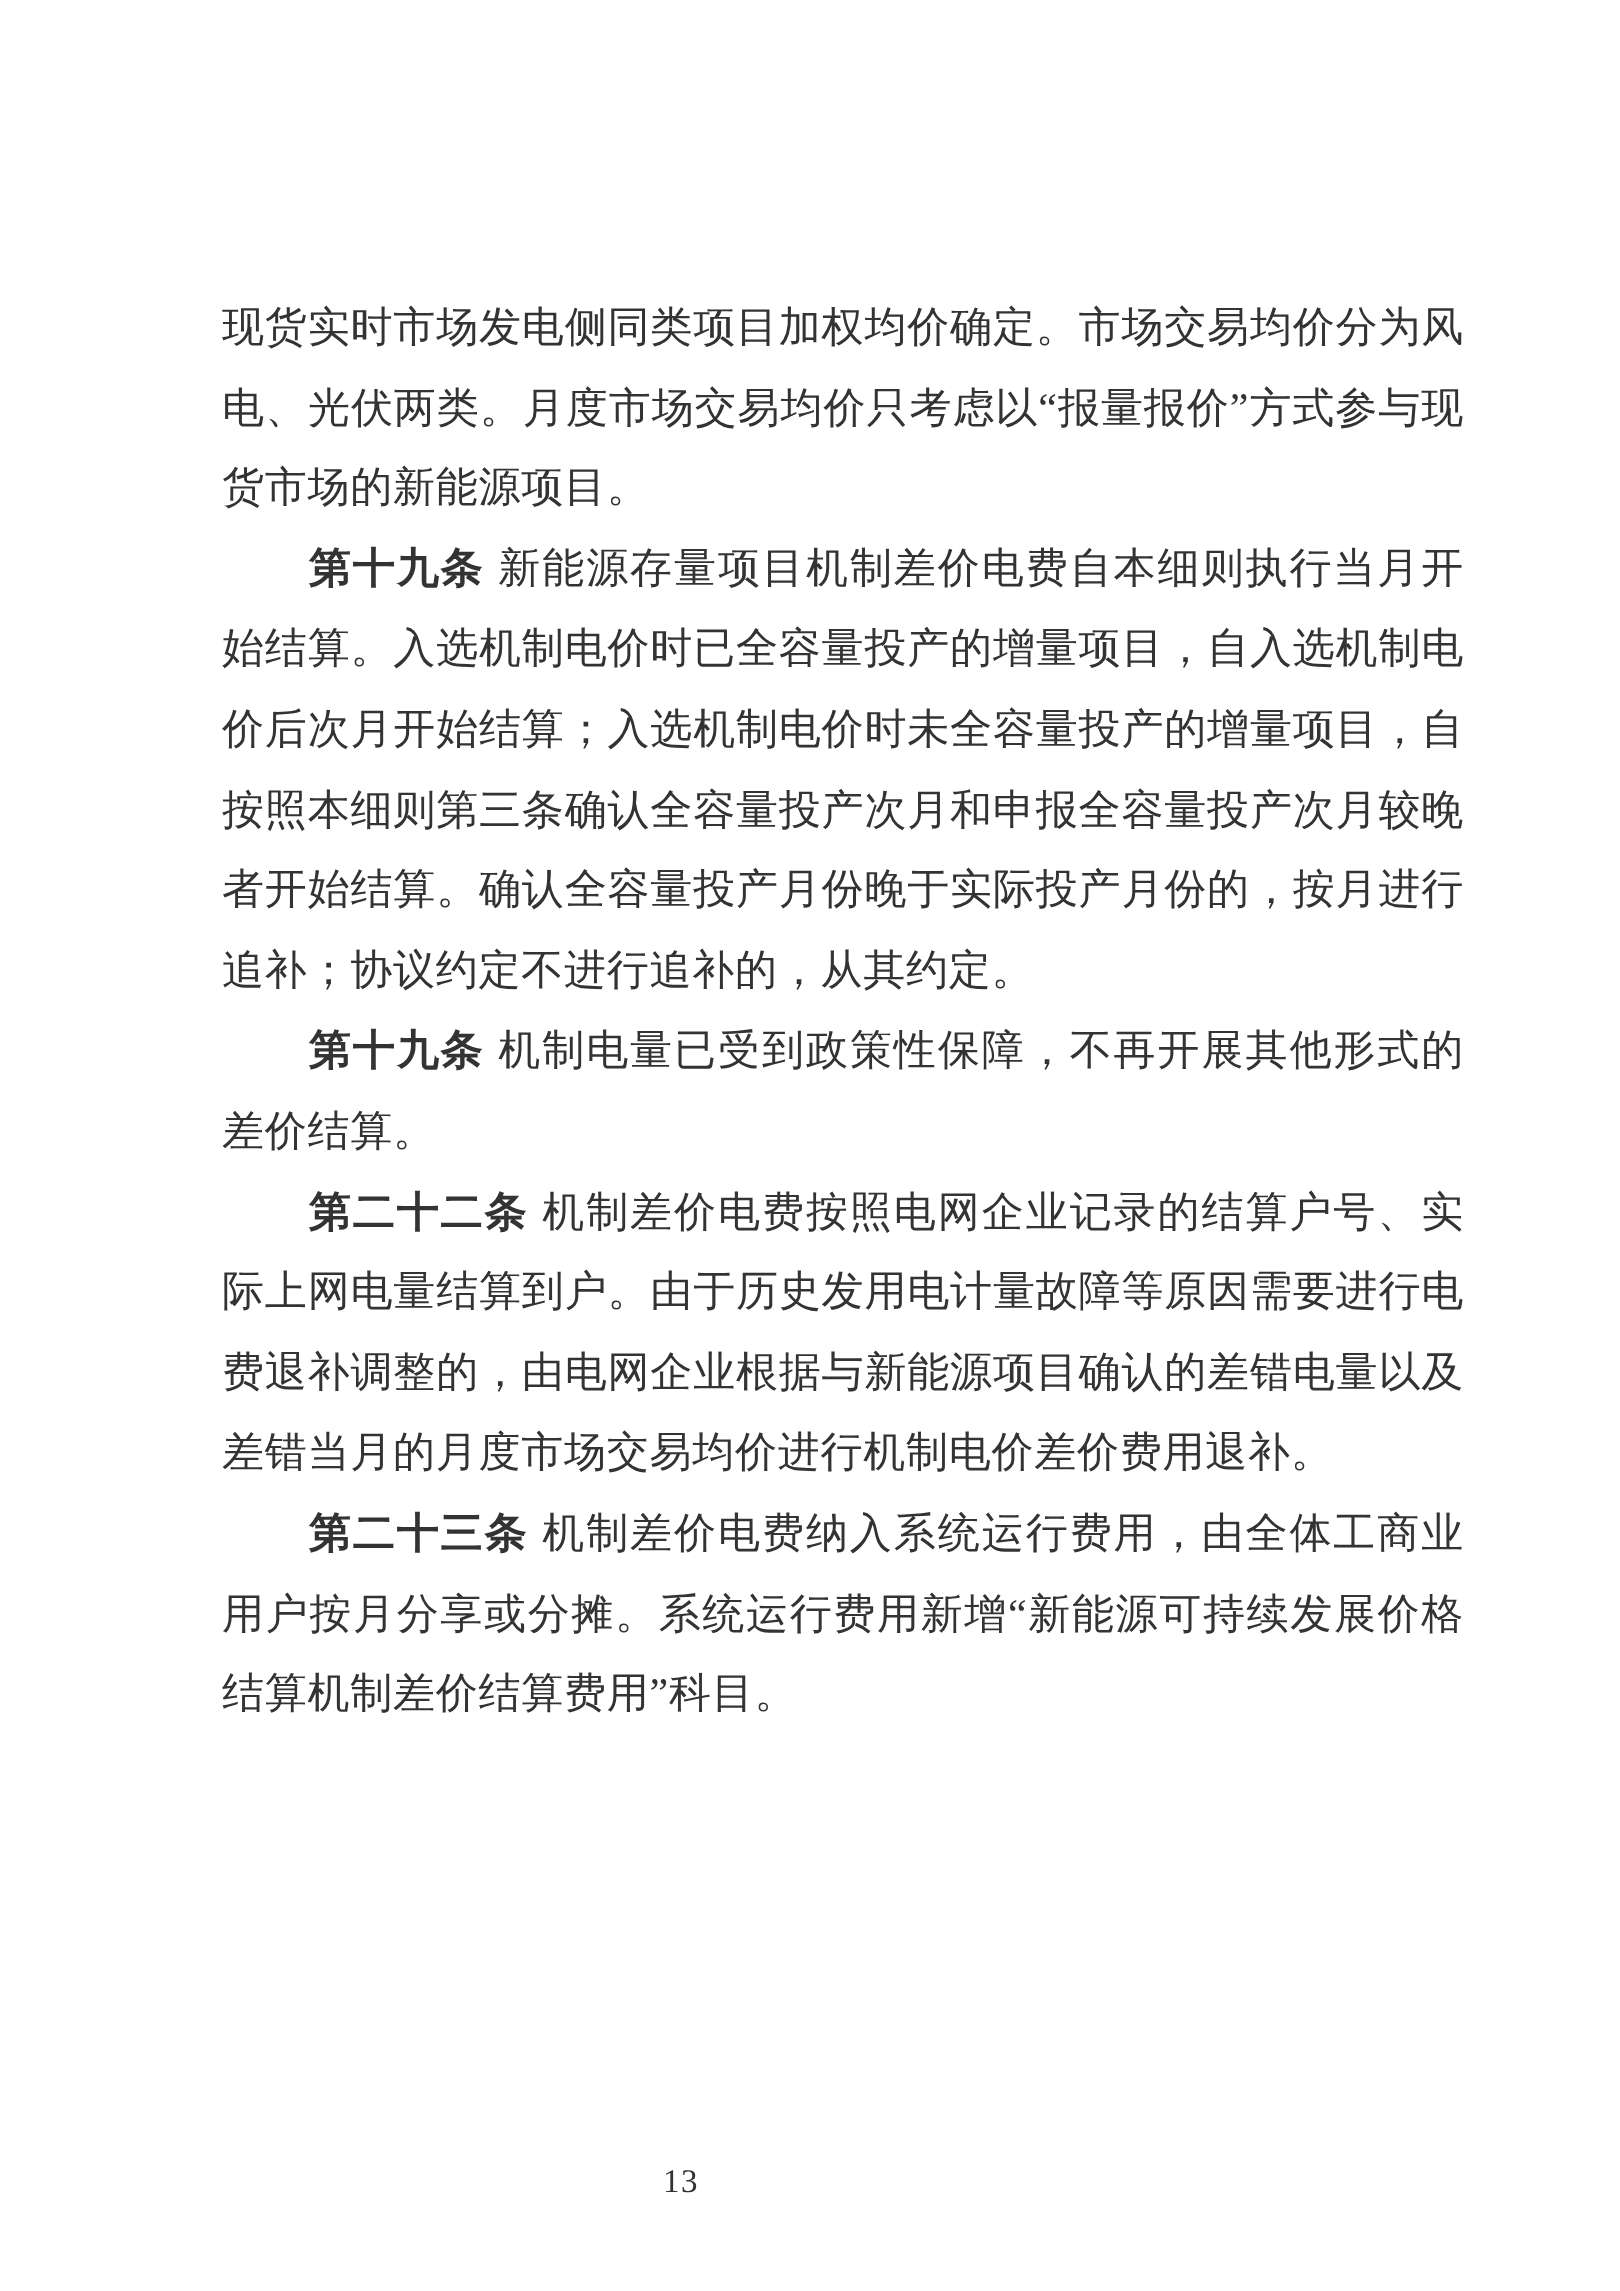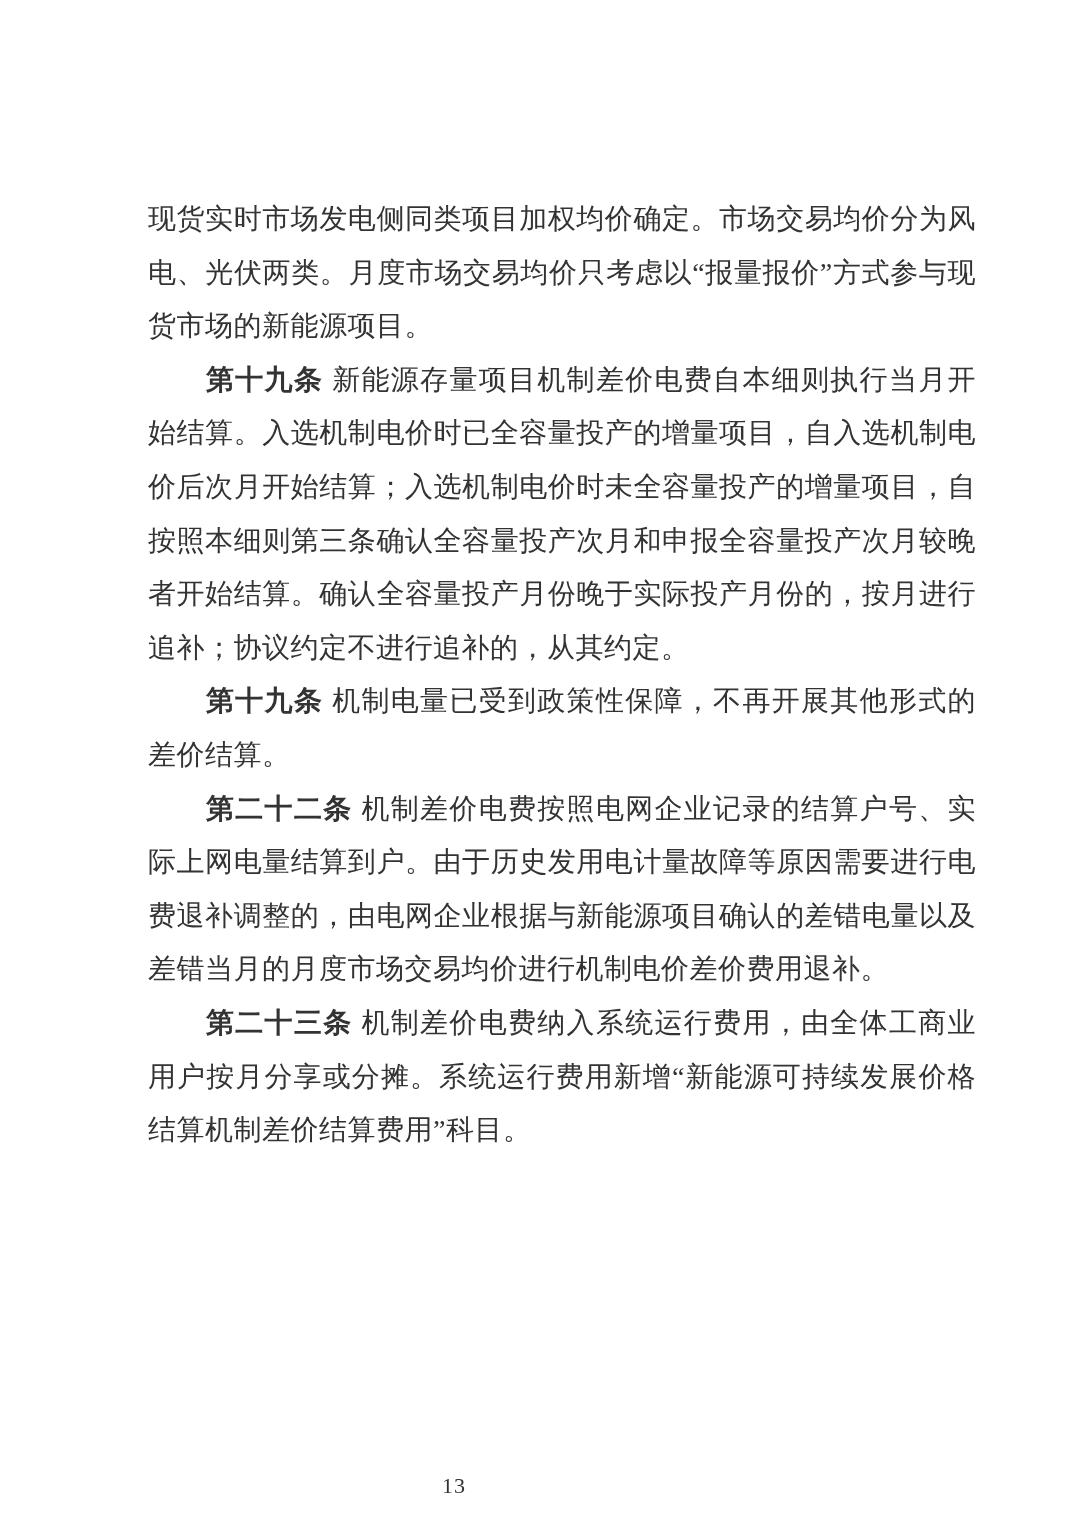--- a/index.html
+++ b/index.html
@@ -45,21 +45,20 @@
   .page-number {
     position: absolute;
     top: 1441px;
     left: 0;
     width: 908px;
     text-align: center;
     font-size: 22px;
     line-height: 26px;
     letter-spacing: 1px;
     color: #333333;
-    margin-top: 32px;
   }
 </style>
 </head>
 <body>
 
 <div class="page">
   <div class="text-block">
       <p class="para"><span>现货实时市场发电侧同类项目加权均价确定。市场交易均价分为风电、光伏两类。月度市场交易均价只考虑以“报量报价”方式参与现货市场的新能源项目。</span></p>
       <p class="para indent"><b class="lead">第十九条</b><span>新能源存量项目机制差价电费自本细则执行当月开始结算。入选机制电价时已全容量投产的增量项目，自入选机制电价后次月开始结算；入选机制电价时未全容量投产的增量项目，自按照本细则第三条确认全容量投产次月和申报全容量投产次月较晚者开始结算。确认全容量投产月份晚于实际投产月份的，按月进行追补；协议约定不进行追补的，从其约定。</span></p>
       <p class="para indent"><b class="lead">第十九条</b><span>机制电量已受到政策性保障，不再开展其他形式的差价结算。</span></p>

